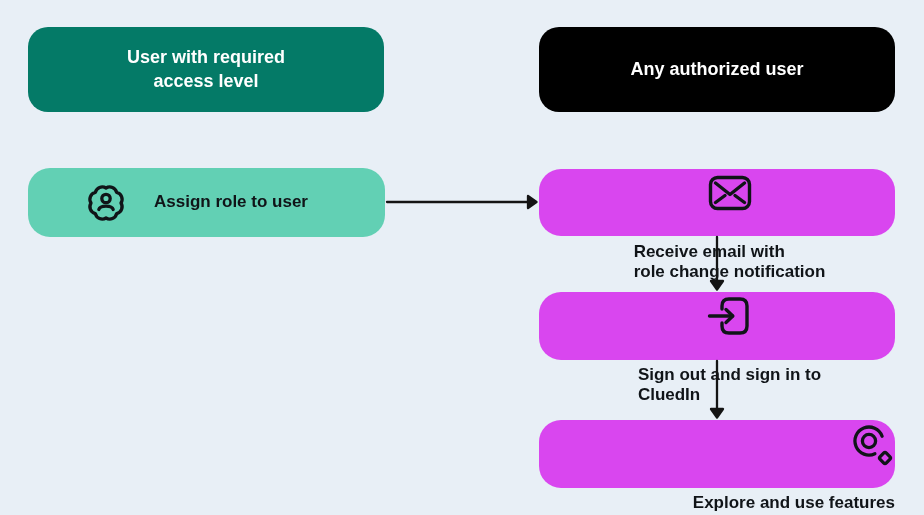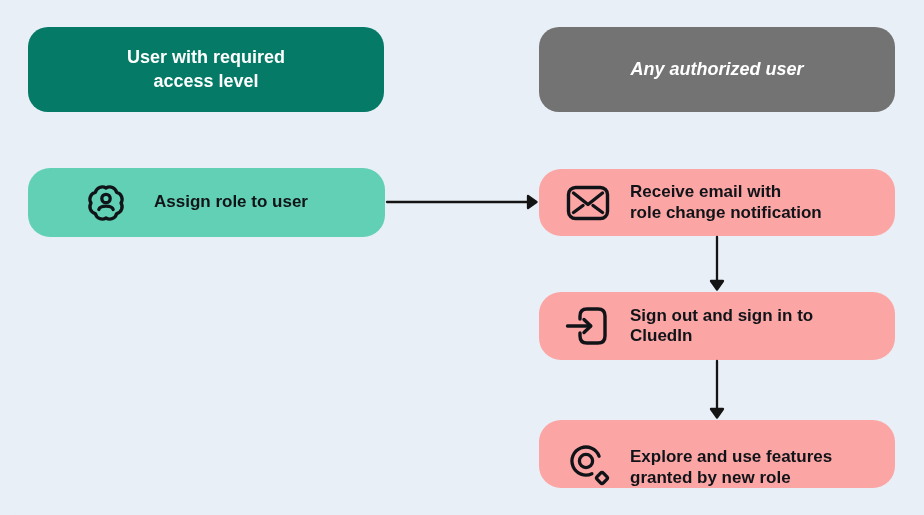--- a/index.html
+++ b/index.html
@@ -27,33 +27,33 @@
     text-align: center;
   }
   .hdr .label {
     color: #FFFFFF;
     font-size: 18px;
     font-weight: 700;
     line-height: 1.28;
     white-space: pre-line;
   }
   .hdr-teal   { background: #047A67; }
-  .hdr-purple { background: #737373; font-style: italic; }
+  .hdr-purple { background: #000000; }
   .step {
     border-radius: 22px;
   }
   .step .label {
     color: #101418;
     font-size: 17px;
     font-weight: 700;
     line-height: 1.2;
     white-space: pre-line;
   }
   .step-teal   { background: #62D0B4; padding-left: 54px; gap: 24px; }
-  .step-purple { background: #fca5a5; padding-left: 25px; gap: 18px; }
+  .step-purple { background: #d946ef; padding-left: 25px; gap: 25px; flex-direction: column; }
   .icon {
     flex: 0 0 auto;
     display: flex;
     align-items: center;
     justify-content: center;
     width: 48px; height: 48px;
   }
   .icon svg { display: block; }
   .arrows {
     position: absolute;

